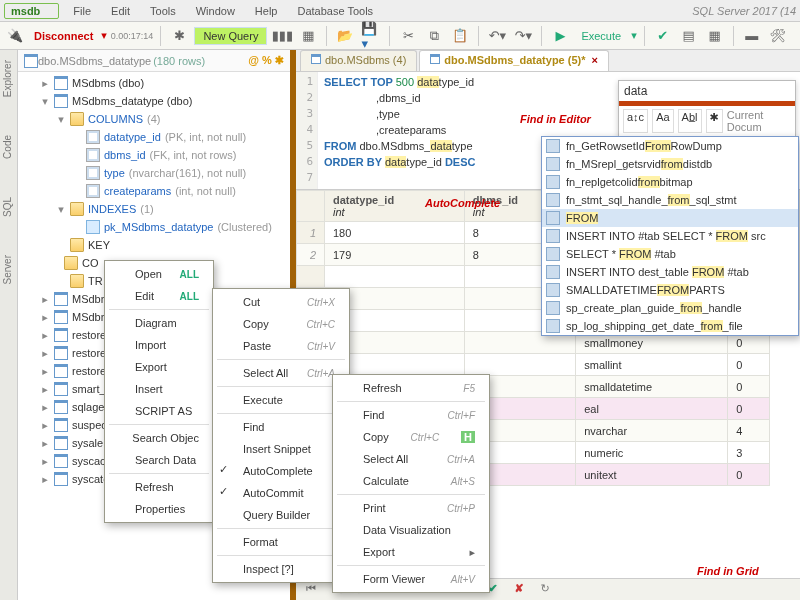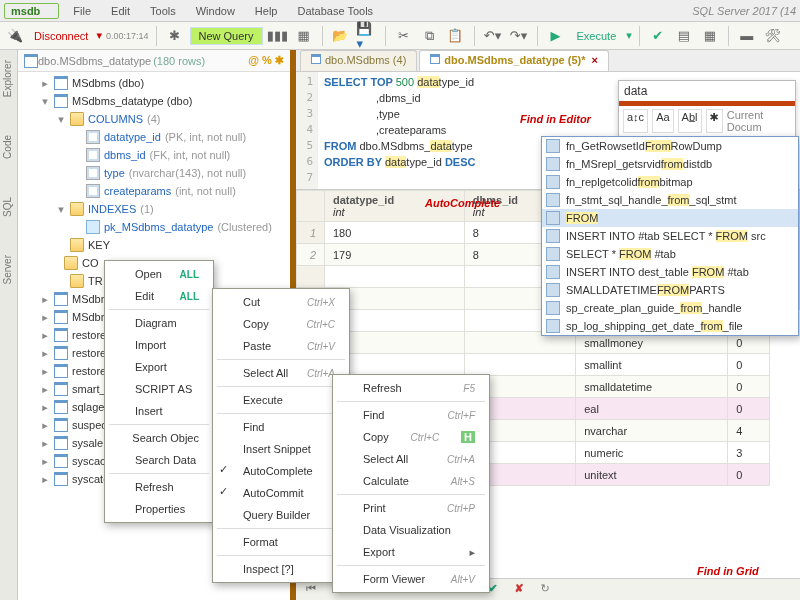--- a/index.html
+++ b/index.html
@@ -6,21 +6,21 @@
 body{background:#f4f4f4;width:800px;height:600px;overflow:hidden;position:relative}
 .row{display:flex;align-items:center}
 
 .topbar{height:22px;background:#eee;border-bottom:1px solid #ccc;padding:0 4px;gap:8px}
 .db-pill{border:1px solid #7bbf4f;border-radius:2px;padding:1px 18px 1px 6px;color:#2e7d1f;font-weight:bold}
 .menu{color:#555;padding:2px 6px;cursor:default}
 .srv{margin-left:auto;color:#888;font-style:italic}
 .toolbar{height:28px;background:#f7f7f2;border-bottom:1px solid #ccc;padding:0 4px;gap:4px}
 .tbtn{width:22px;height:22px;border:1px solid transparent;display:flex;align-items:center;justify-content:center;color:#666;font-size:13px;cursor:pointer}
 .sep{width:1px;height:20px;background:#ccc;margin:0 3px}
-.disc{color:#c00;font-weight:normal;padding:2px 4px}
+.disc{color:#c00;font-weight:bold;padding:2px 4px}
 .time{font-size:9px;color:#888}
 .nq{border:1px solid #cde;padding:2px 8px;background:#bef264}
 .exec{color:#2a7;padding:2px 6px}
 
 .main{display:flex;height:550px}
 .vtabs{width:18px;background:#e9e9e4;border-right:1px solid #ccc;display:flex;flex-direction:column;padding-top:6px;gap:30px}
 .vtab{writing-mode:vertical-rl;transform:rotate(180deg);color:#777;font-size:10px;padding:4px 2px;cursor:pointer}
 .tree-pane{width:278px;background:#fff;border-right:6px solid #a16207;display:flex;flex-direction:column}
 .tree-hdr{height:22px;border-bottom:1px solid #ddd;padding:0 6px;background:#fafafa}
 .tree-title{color:#888}.tree-rows{color:#7a9;margin-left:2px}
@@ -160,27 +160,27 @@
         <div class="node" style="padding-left: 54px;">
           <span class="tw"></span>
           <span class="ico i-col"></span>
           <span class="blue">datatype_id</span> 
           <span class="dim">(PK, int, not null)</span>
         </div>
         <div class="node" style="padding-left: 54px;">
           <span class="tw"></span>
           <span class="ico i-col"></span>
           <span class="blue">dbms_id</span> 
-          <span class="dim">(FK, int, not null)</span>
+          <span class="dim">(FK, int, not rows)</span>
         </div>
         <div class="node" style="padding-left: 54px;">
           <span class="tw"></span>
           <span class="ico i-col"></span>
           <span class="blue">type</span> 
-          <span class="dim">(nvarchar(143), not null)</span>
+          <span class="dim">(nvarchar(161), not null)</span>
         </div>
         <div class="node" style="padding-left: 54px;">
           <span class="tw"></span>
           <span class="ico i-col"></span>
           <span class="blue">createparams</span> 
           <span class="dim">(int, not null)</span>
         </div>
         <div class="node" style="padding-left: 38px;">
           <span class="tw">▾</span>
           <span class="ico i-fld"></span>
@@ -429,25 +429,25 @@
     <div class="mi">
       <span class="mico"></span>
       <span>Import</span>
     </div>
     <div class="mi">
       <span class="mico"></span>
       <span>Export</span>
     </div>
     <div class="mi">
       <span class="mico"></span>
+      <span>Insert</span>
+    </div>
+    <div class="mi">
+      <span class="mico"></span>
       <span>SCRIPT AS</span>
-    </div>
-    <div class="mi">
-      <span class="mico"></span>
-      <span>Insert</span>
     </div>
     <hr>
     <div class="mi">
       <span class="mico"></span>
       <span>Search Objec</span>
     </div>
     <div class="mi">
       <span class="mico"></span>
       <span>Search Data</span>
     </div>

